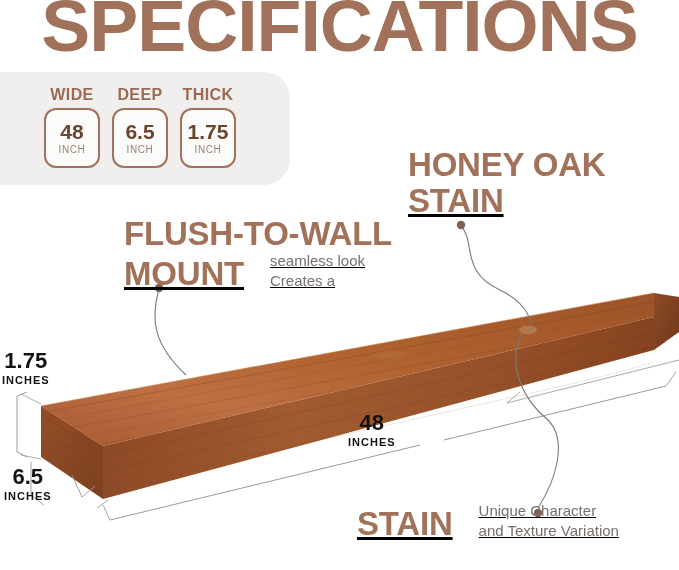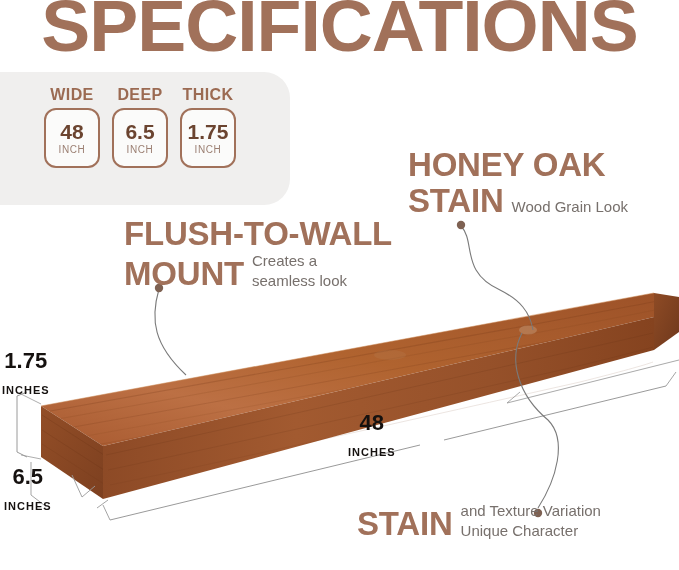--- a/index.html
+++ b/index.html
@@ -18,21 +18,21 @@
     font-size:72px;font-weight:bold;
     letter-spacing:-1px;
     color:#a1715a;
     line-height:1;
     white-space:nowrap;
     transform:scaleX(1.02);
   }
 
   
   .spec-panel{
-    position:absolute;left:0;top:72px;width:290px;height:133px;
+    position:absolute;left:0;top:72px;width:290px;height:113px;
     background:#f0efee;
     border-radius:0 26px 26px 0;
     text-align:center;
   }
   .spec-row{
     position:absolute;left:44px;top:14px;
     display:flex;gap:12px;align-items:flex-start;
   }
   .spec-item{display:flex;flex-direction:column;align-items:center;}
   .spec-caption{
@@ -54,31 +54,31 @@
   
   .callout{position:absolute;}
   .callout .head{
     font-size:33px;font-weight:bold;color:#a1715a;
     line-height:1.08;letter-spacing:-.2px;white-space:nowrap;
   }
   .callout .sub{
     font-size:15px;color:#77706c;line-height:1.2;white-space:nowrap;
     font-weight:400;
   }
-  .inline-wrap{display:flex;align-items:flex-end;gap:8px;}
+  .inline-wrap{display:flex;align-items:flex-end;gap:26px;text-decoration:underline;}
   .inline-wrap .sub{padding-bottom:2px;}
 
   .c-honey{left:408px;top:147px;}
   .c-flush{left:124px;top:216px;}
   .c-real{left:357px;top:502px;}
 
   
   .dim{position:absolute;text-align:center;}
   .dim .num{font-size:22px;font-weight:bold;color:#15110f;line-height:1;}
-  .dim .unit{font-size:11px;font-weight:bold;color:#15110f;letter-spacing:1px;margin-top:12px;}
+  .dim .unit{font-size:11px;font-weight:bold;color:#15110f;letter-spacing:1px;margin-top:2px;}
   .d-175{left:2px;top:350px;}
   .d-65{left:4px;top:466px;}
   .d-48{left:348px;top:412px;}
 
   svg{position:absolute;left:0;top:0;overflow:visible;}
 </style>
 </head>
 <body>
 
 <div class="stage">
@@ -221,42 +221,41 @@
       <circle cx="461" cy="225" r="4.2"></circle>
       <circle cx="538" cy="513" r="4.2"></circle>
     </g>
   </svg>
 
   <div class="callout c-honey">
     <div class="head">HONEY OAK</div>
     <div class="inline-wrap">
       <div class="head">STAIN</div>
       <div>
-        <div class="sub">Wood Grain Look</div>
       </div>
     </div>
   </div>
 
   <div class="callout c-flush">
     <div class="head">FLUSH-TO-WALL</div>
     <div class="inline-wrap">
       <div class="head">MOUNT</div>
       <div>
+        <div class="sub">seamless look</div>
         <div class="sub">Creates a</div>
-        <div class="sub">seamless look</div>
       </div>
     </div>
   </div>
 
   <div class="callout c-real">
     <div class="inline-wrap">
       <div class="head">STAIN</div>
       <div>
+        <div class="sub">Unique Character</div>
         <div class="sub">and Texture Variation</div>
-        <div class="sub">Unique Character</div>
       </div>
     </div>
   </div>
 
   <div class="dim d-175">
     <div class="num">1.75</div>
     <div class="unit">INCHES</div>
   </div>
 
   <div class="dim d-65">

